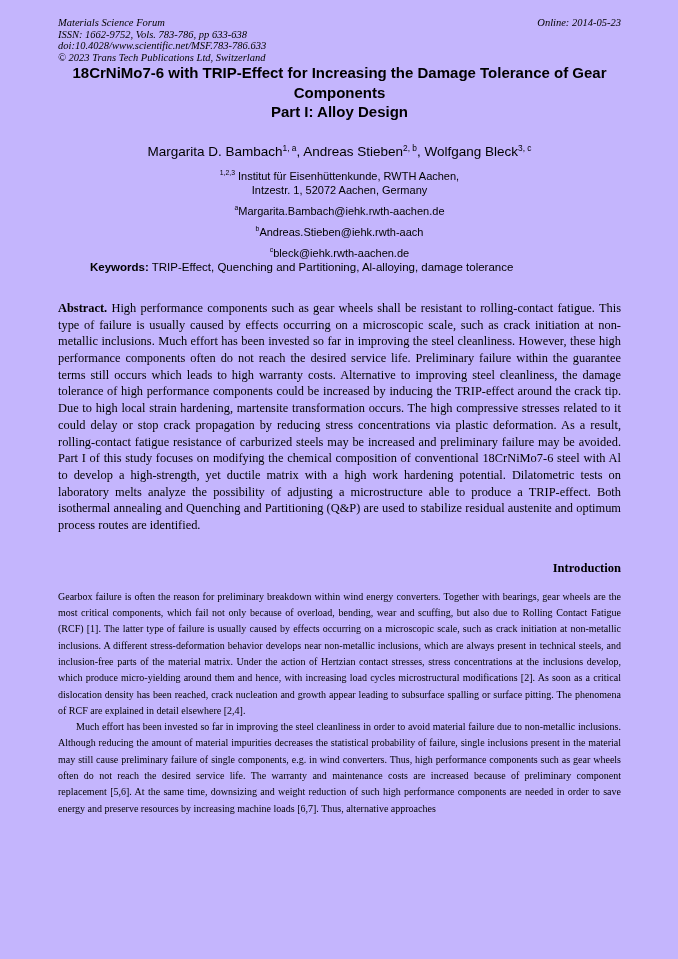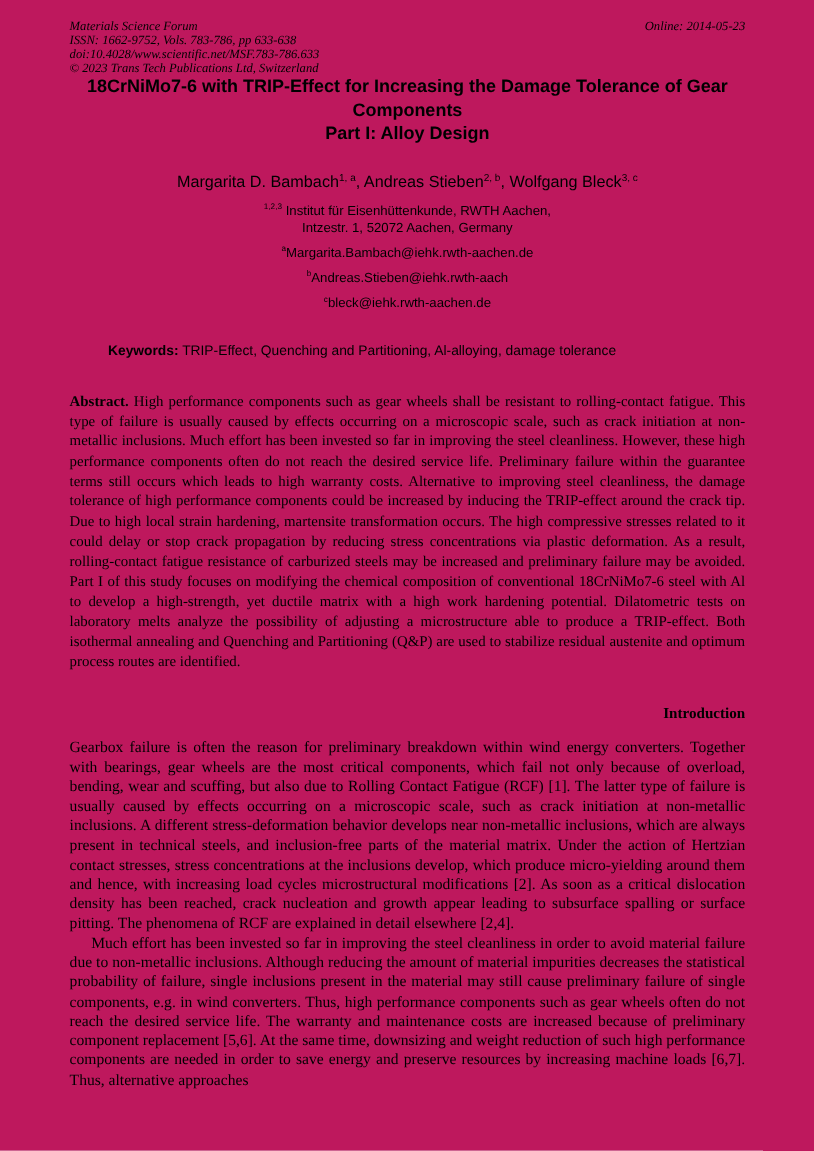--- a/index.html
+++ b/index.html
@@ -4,21 +4,21 @@
 <style>
   * { margin: 0; padding: 0; box-sizing: border-box; }
   html, body { background: #e8e8e8; }
   body {
     width: 678px; height: 959px;
     font-family: "Liberation Serif", serif;
     color: #000;
   }
   .page {
     width: 678px; height: 959px;
-    background: #be185d;
+    background: #c4b5fd;
     padding: 17px 57px 0 58px;
     overflow: hidden;
   }
   
   .pub-header {
     display: flex;
     justify-content: space-between;
     align-items: flex-start;
     font-style: italic;
     font-size: 10.5px;
@@ -54,21 +54,20 @@
   
   .email-line {
     margin-top: 8px;
     font-family: "Liberation Sans", sans-serif;
     font-size: 11px;
     line-height: 13px;
     text-align: center;
   }
   
   .keywords {
-    margin-top: 26px;
     font-family: "Liberation Sans", sans-serif;
     font-size: 11.5px;
     line-height: 15px;
     padding-left: 32px;
   }
   .keywords b { font-weight: bold; }
   
   .abstract {
     margin-top: 25px;
     font-size: 12.4px;
@@ -77,21 +76,21 @@
   }
   .abstract b { font-weight: bold; }
   .section-heading {
     margin-top: 26px;
     font-size: 12.6px;
     line-height: 16px;
     font-weight: bold;
     text-align: right;
   }
   .body-para {
-    font-size: 13px;
+    font-size: 10px;
     line-height: 16.3px;
     text-align: justify;
   }
   .body-para.first { margin-top: 13px; }
   .body-para.indented { text-indent: 18px; }
 </style>
 </head>
 <body>
 
 <div class="page">

